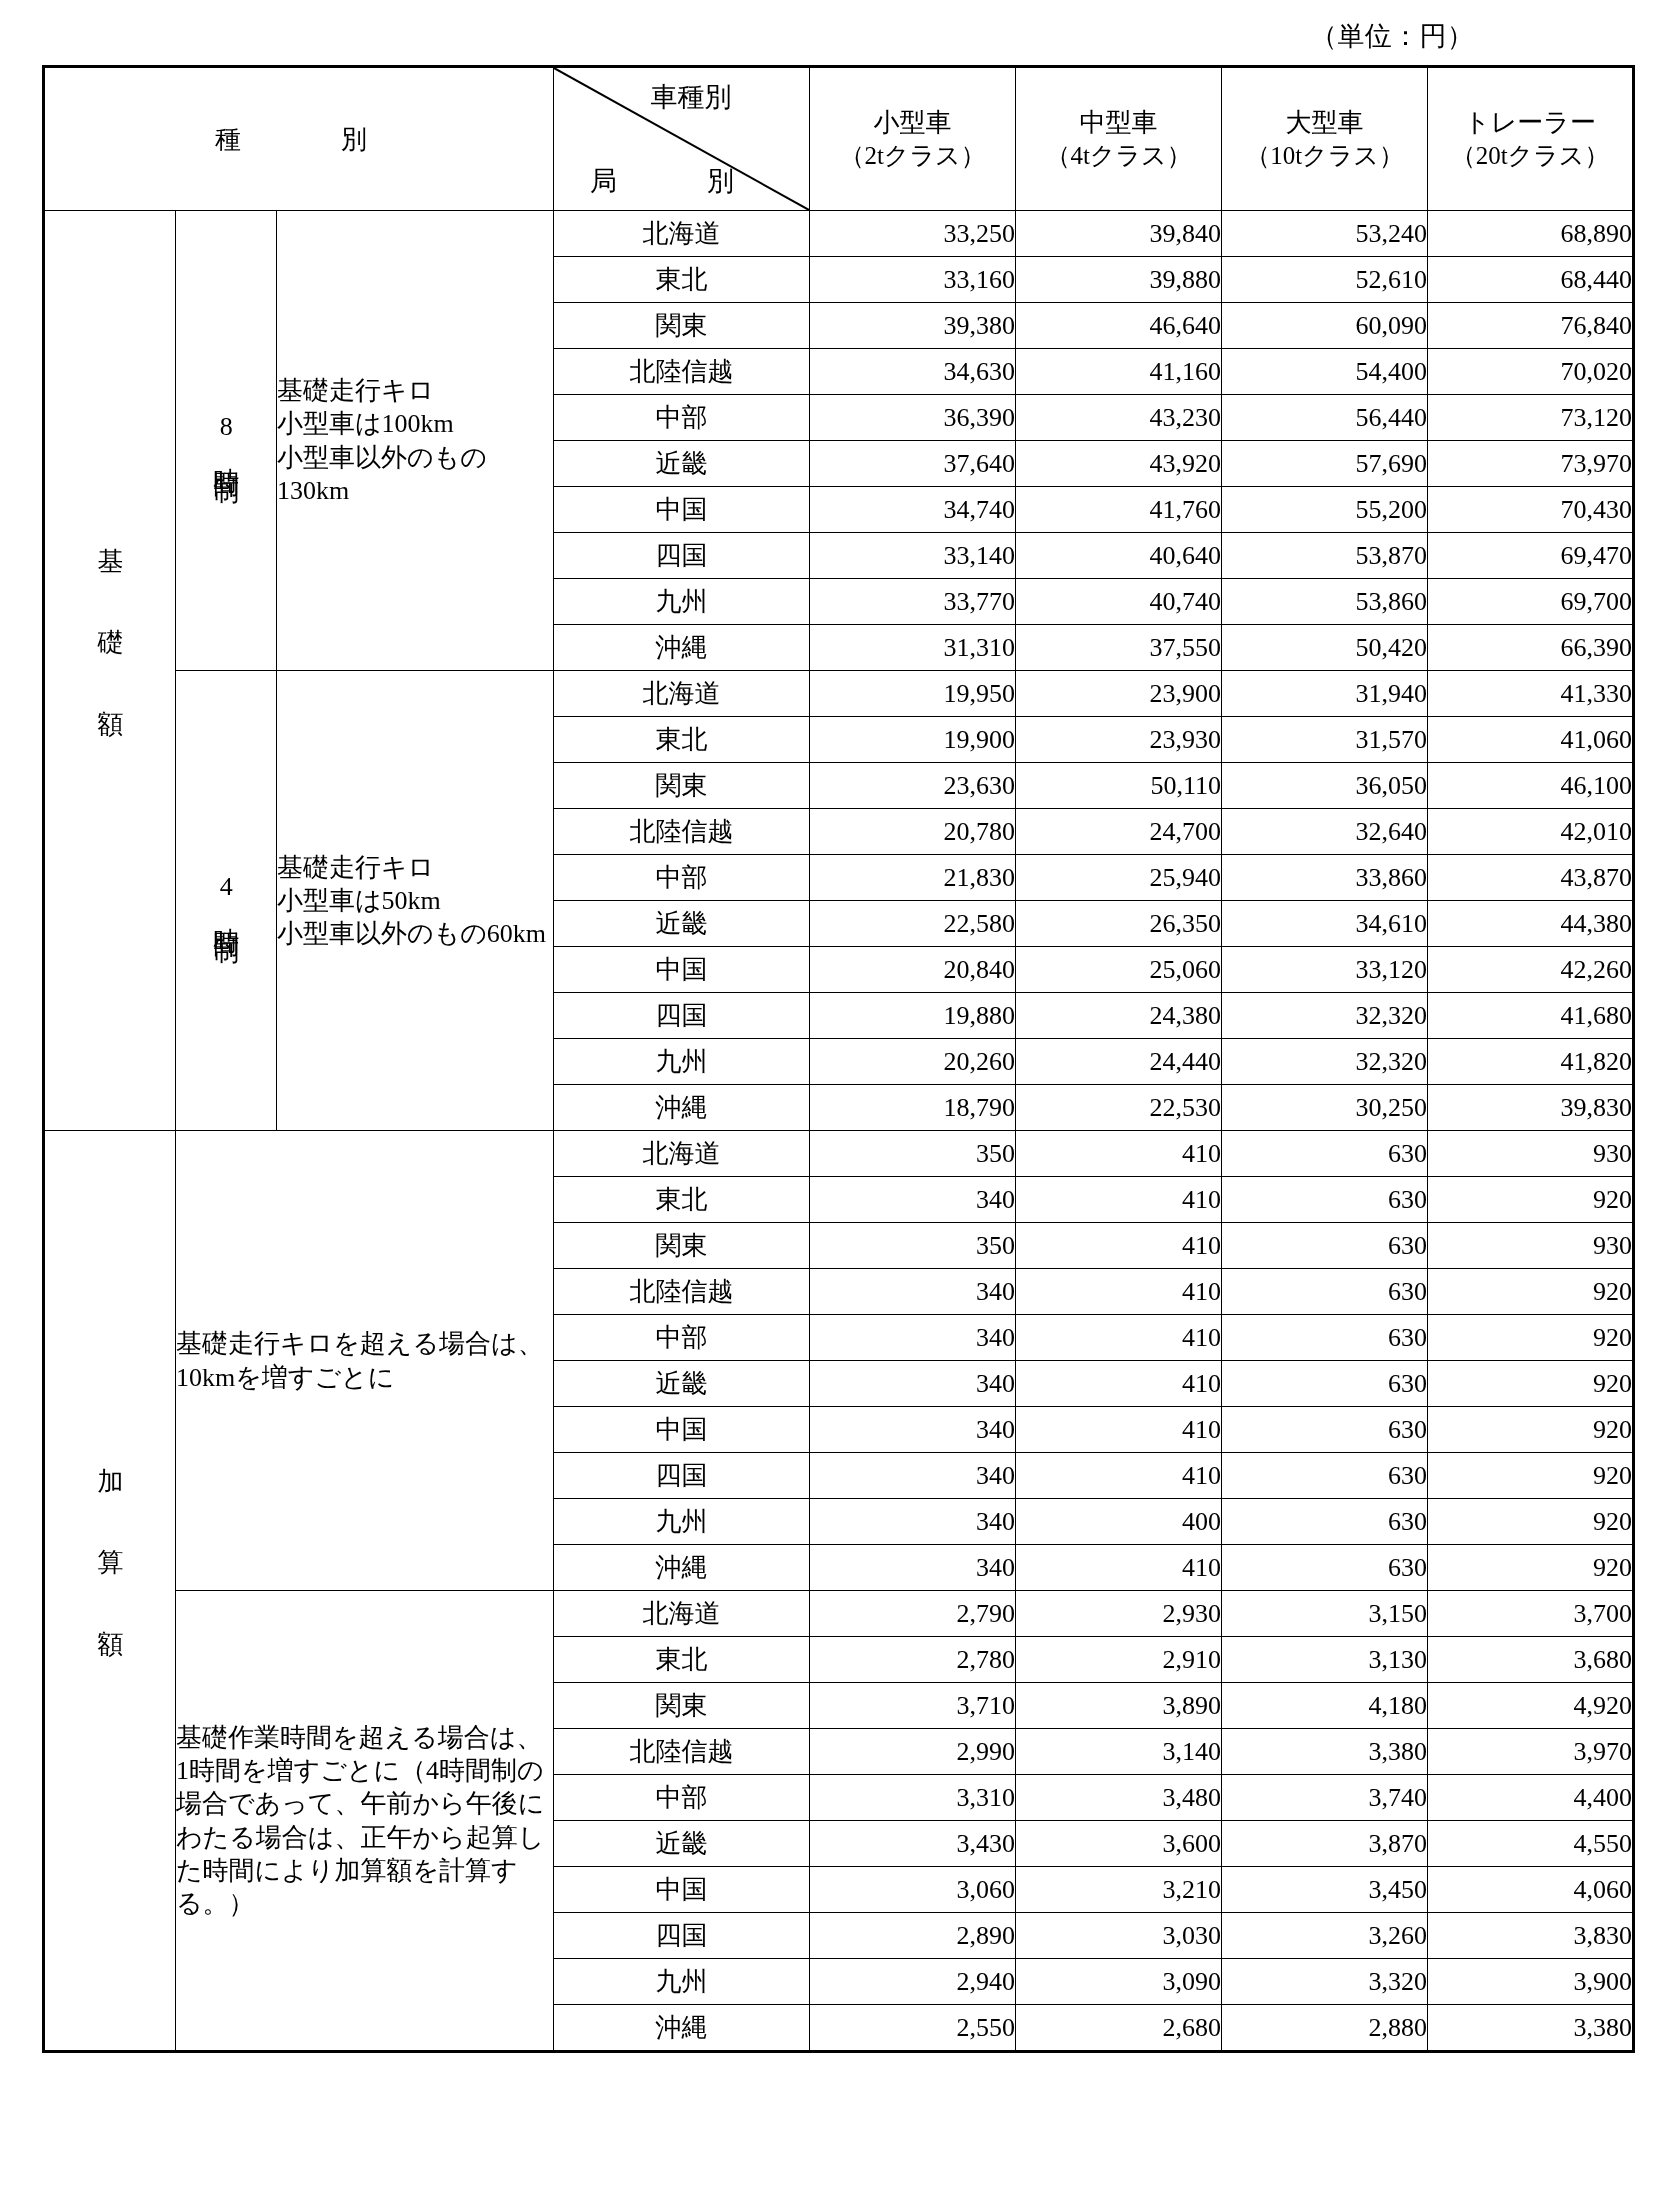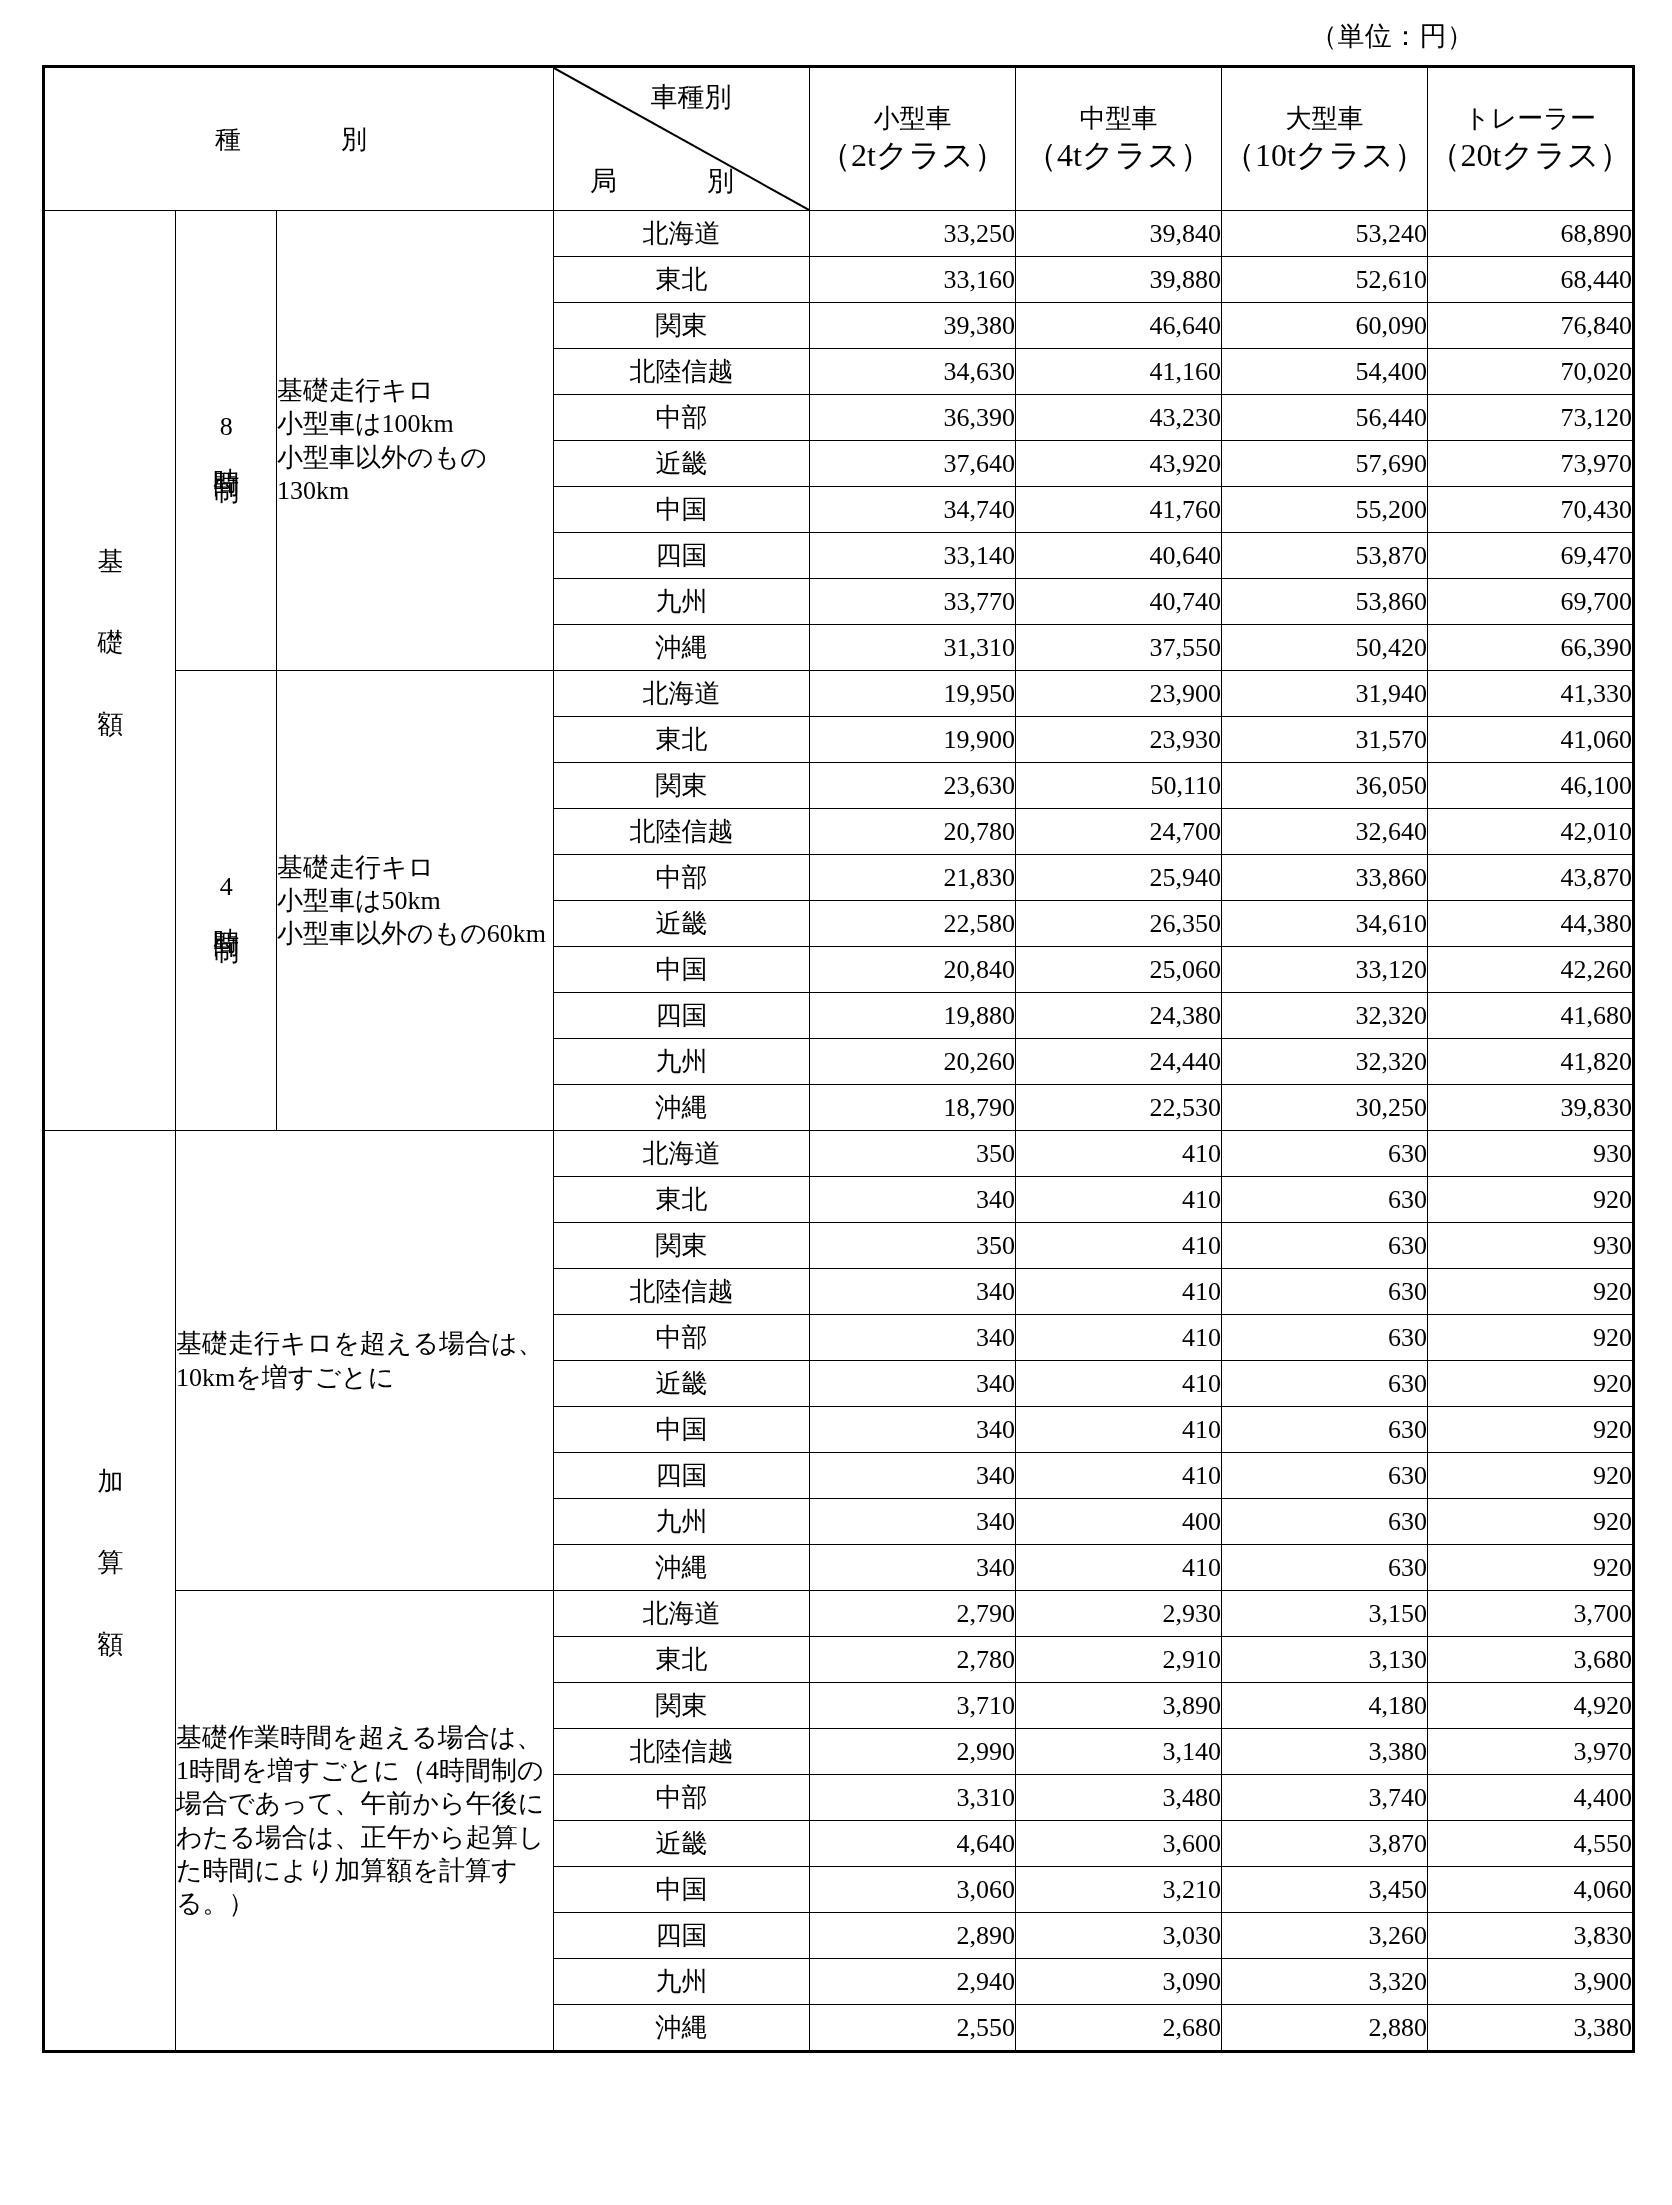--- a/index.html
+++ b/index.html
@@ -91,21 +91,21 @@
     letter-spacing: 12px;
     padding-right: 27px;
     box-sizing: border-box;
   }
   .hdr-veh {
     text-align: center;
     font-size: 27px;
     line-height: 1.28;
     height: 142px;
   }
-  .hdr-veh .l2 { font-size: 32px; }
+  .hdr-veh .l2 { font-size: 25px; }
 
   td.major {
     text-align: center;
     font-size: 30px;
     letter-spacing: 1.3px;
     line-height: 4.0;
     width: 132px;
   }
   td.major .vtext {
     writing-mode: vertical-rl;
@@ -452,21 +452,21 @@
         </tr>
         <tr>
           <td class="region">中部</td>
           <td class="val">3,310</td>
           <td class="val">3,480</td>
           <td class="val">3,740</td>
           <td class="val">4,400</td>
         </tr>
         <tr>
           <td class="region">近畿</td>
-          <td class="val">4,640</td>
+          <td class="val">3,430</td>
           <td class="val">3,600</td>
           <td class="val">3,870</td>
           <td class="val">4,550</td>
         </tr>
         <tr>
           <td class="region">中国</td>
           <td class="val">3,060</td>
           <td class="val">3,210</td>
           <td class="val">3,450</td>
           <td class="val">4,060</td>

